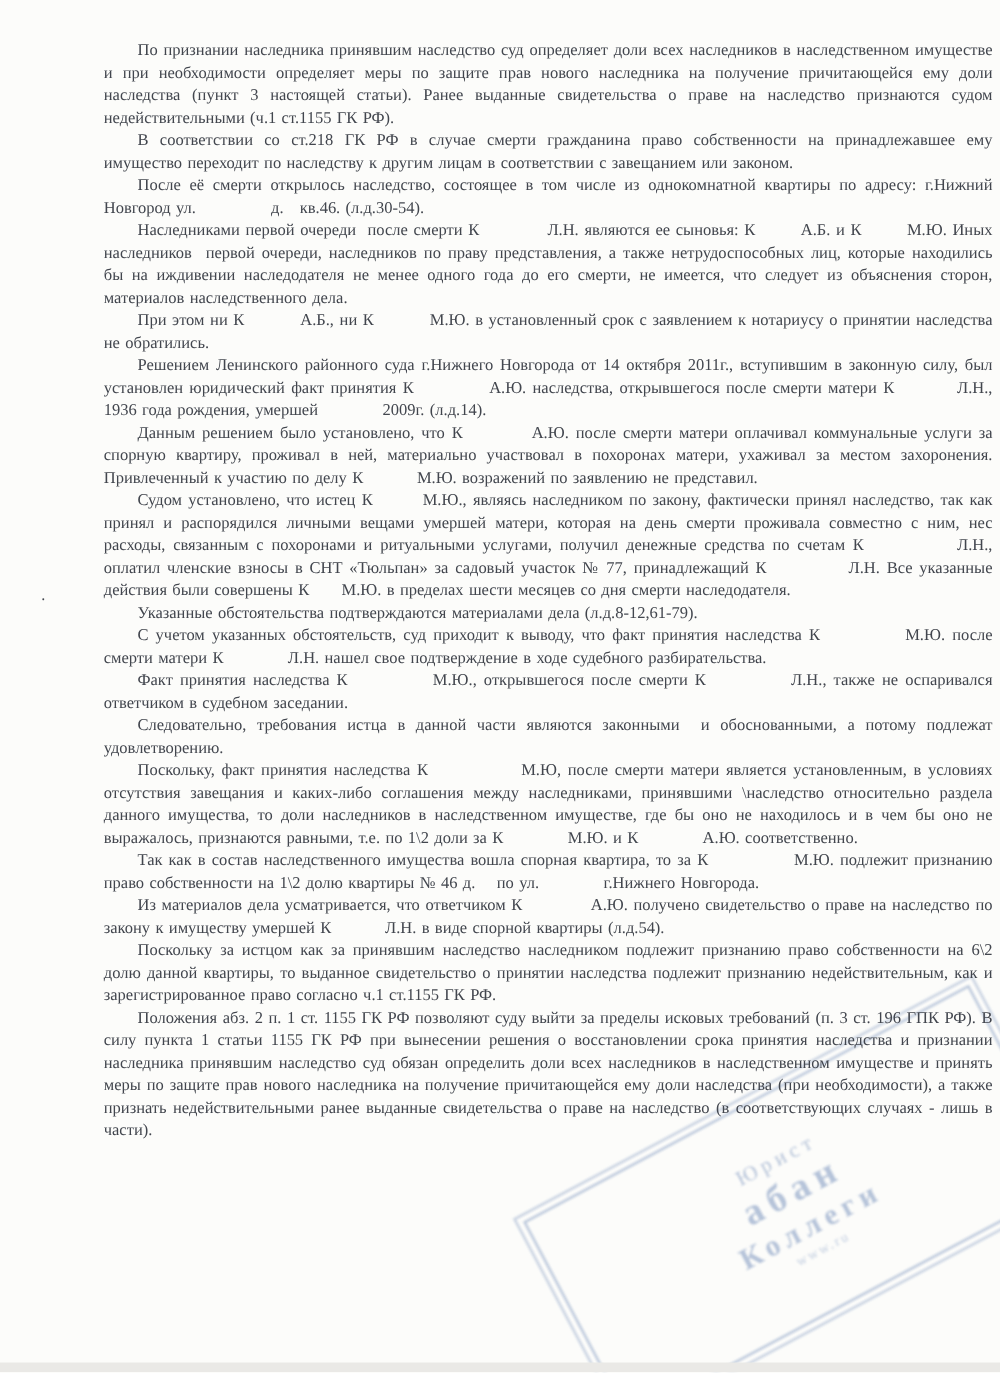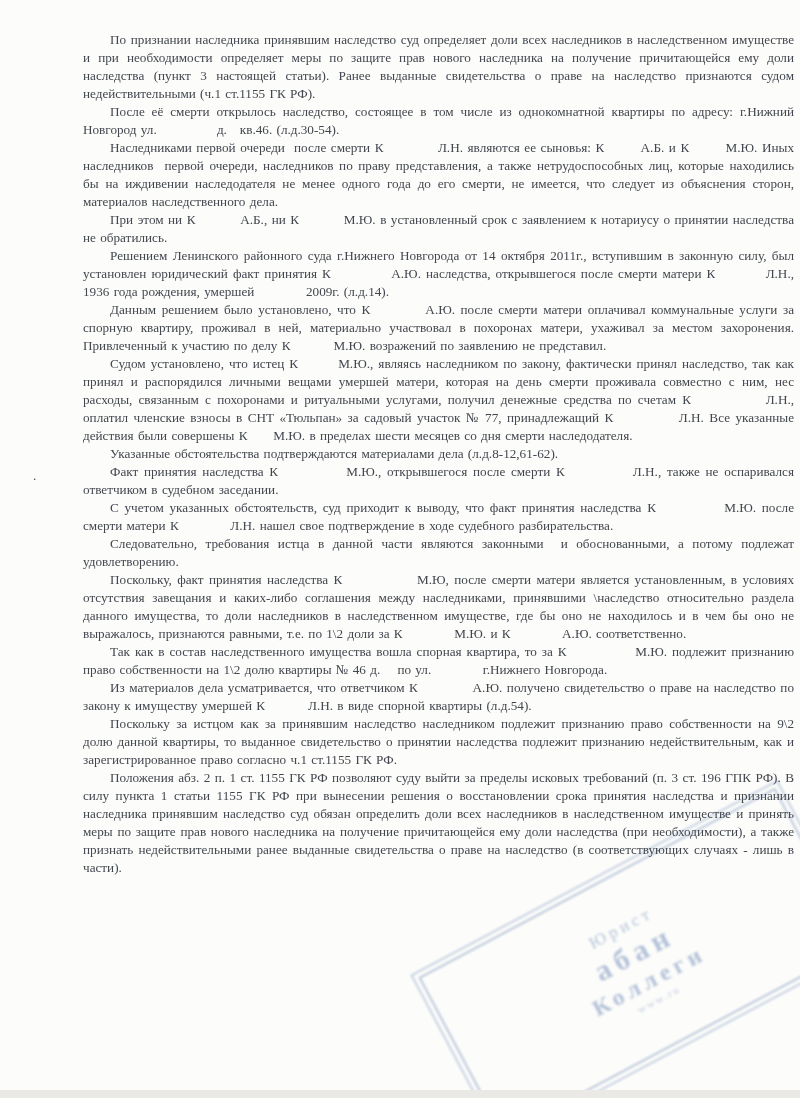--- a/index.html
+++ b/index.html
@@ -61,34 +61,35 @@
 </head>
 <body>
 
 <div class="page">
 
   <span class="stray-mark">.</span>
 
   <div class="textblock">
 
   <p>По признании наследника принявшим наследство суд определяет доли всех наследников в наследственном имуществе и при необходимости определяет меры по защите прав нового наследника на получение причитающейся ему доли наследства (пункт 3 настоящей статьи). Ранее выданные свидетельства о праве на наследство признаются судом недействительными (ч.1 ст.1155 ГК РФ).</p>
+      <p>В соответствии со ст.218 ГК РФ в случае смерти гражданина право собственности на принадлежавшее ему имущество переходит по наследству к другим лицам в соответствии с завещанием или законом.</p>
       <p>После её смерти открылось наследство, состоящее в том числе из однокомнатной квартиры по адресу: г.Нижний Новгород ул.&nbsp;&nbsp;&nbsp;&nbsp;&nbsp;&nbsp;&nbsp;&nbsp;&nbsp;&nbsp;&nbsp;&nbsp;&nbsp;&nbsp;д.&nbsp;&nbsp;&nbsp;кв.46. (л.д.30-54).</p>
       <p>Наследниками первой очереди&nbsp;&nbsp;после смерти К&nbsp;&nbsp;&nbsp;&nbsp;&nbsp;&nbsp;&nbsp;&nbsp;&nbsp;&nbsp;&nbsp;&nbsp;Л.Н. являются ее сыновья: К&nbsp;&nbsp;&nbsp;&nbsp;&nbsp;&nbsp;&nbsp;&nbsp;А.Б. и К&nbsp;&nbsp;&nbsp;&nbsp;&nbsp;&nbsp;&nbsp;&nbsp;М.Ю. Иных наследников&nbsp;&nbsp;первой очереди, наследников по праву представления, а также нетрудоспособных лиц, которые находились бы на иждивении наследодателя не менее одного года до его смерти, не имеется, что следует из объяснения сторон, материалов наследственного дела.</p>
       <p>При этом ни К&nbsp;&nbsp;&nbsp;&nbsp;&nbsp;&nbsp;&nbsp;&nbsp;&nbsp;&nbsp;А.Б., ни К&nbsp;&nbsp;&nbsp;&nbsp;&nbsp;&nbsp;&nbsp;&nbsp;&nbsp;&nbsp;М.Ю. в установленный срок с заявлением к нотариусу о принятии наследства не обратились.</p>
       <p>Решением Ленинского районного суда г.Нижнего Новгорода от 14 октября 2011г., вступившим в законную силу, был установлен юридический факт принятия К&nbsp;&nbsp;&nbsp;&nbsp;&nbsp;&nbsp;&nbsp;&nbsp;&nbsp;&nbsp;&nbsp;&nbsp;А.Ю. наследства, открывшегося после смерти матери К&nbsp;&nbsp;&nbsp;&nbsp;&nbsp;&nbsp;&nbsp;&nbsp;&nbsp;&nbsp;Л.Н., 1936 года рождения, умершей&nbsp;&nbsp;&nbsp;&nbsp;&nbsp;&nbsp;&nbsp;&nbsp;&nbsp;&nbsp;&nbsp;&nbsp;2009г. (л.д.14).</p>
       <p>Данным решением было установлено, что К&nbsp;&nbsp;&nbsp;&nbsp;&nbsp;&nbsp;&nbsp;&nbsp;&nbsp;&nbsp;А.Ю. после смерти матери оплачивал коммунальные услуги за спорную квартиру, проживал в ней, материально участвовал в похоронах матери, ухаживал за местом захоронения. Привлеченный к участию по делу К&nbsp;&nbsp;&nbsp;&nbsp;&nbsp;&nbsp;&nbsp;&nbsp;&nbsp;&nbsp;М.Ю. возражений по заявлению не представил.</p>
       <p>Судом установлено, что истец К&nbsp;&nbsp;&nbsp;&nbsp;&nbsp;&nbsp;&nbsp;&nbsp;М.Ю., являясь наследником по закону, фактически принял наследство, так как принял и распорядился личными вещами умершей матери, которая на день смерти проживала совместно с ним, нес расходы, связанным с похоронами и ритуальными услугами, получил денежные средства по счетам К&nbsp;&nbsp;&nbsp;&nbsp;&nbsp;&nbsp;&nbsp;&nbsp;&nbsp;&nbsp;&nbsp;&nbsp;Л.Н., оплатил членские взносы в СНТ «Тюльпан» за садовый участок № 77, принадлежащий К&nbsp;&nbsp;&nbsp;&nbsp;&nbsp;&nbsp;&nbsp;&nbsp;&nbsp;&nbsp;&nbsp;&nbsp;Л.Н. Все указанные действия были совершены К&nbsp;&nbsp;&nbsp;&nbsp;&nbsp;&nbsp;М.Ю. в пределах шести месяцев со дня смерти наследодателя.</p>
-      <p>Указанные обстоятельства подтверждаются материалами дела (л.д.8-12,61-62).</p>
+      <p>Указанные обстоятельства подтверждаются материалами дела (л.д.8-12,61-79).</p>
+      <p>С учетом указанных обстоятельств, суд приходит к выводу, что факт принятия наследства К&nbsp;&nbsp;&nbsp;&nbsp;&nbsp;&nbsp;&nbsp;&nbsp;&nbsp;&nbsp;&nbsp;&nbsp;М.Ю. после смерти матери К&nbsp;&nbsp;&nbsp;&nbsp;&nbsp;&nbsp;&nbsp;&nbsp;&nbsp;&nbsp;&nbsp;&nbsp;Л.Н. нашел свое подтверждение в ходе судебного разбирательства.</p>
       <p>Факт принятия наследства К&nbsp;&nbsp;&nbsp;&nbsp;&nbsp;&nbsp;&nbsp;&nbsp;&nbsp;&nbsp;&nbsp;&nbsp;М.Ю., открывшегося после смерти К&nbsp;&nbsp;&nbsp;&nbsp;&nbsp;&nbsp;&nbsp;&nbsp;&nbsp;&nbsp;&nbsp;&nbsp;Л.Н., также не оспаривался ответчиком в судебном заседании.</p>
-      <p>С учетом указанных обстоятельств, суд приходит к выводу, что факт принятия наследства К&nbsp;&nbsp;&nbsp;&nbsp;&nbsp;&nbsp;&nbsp;&nbsp;&nbsp;&nbsp;&nbsp;&nbsp;М.Ю. после смерти матери К&nbsp;&nbsp;&nbsp;&nbsp;&nbsp;&nbsp;&nbsp;&nbsp;&nbsp;&nbsp;&nbsp;&nbsp;Л.Н. нашел свое подтверждение в ходе судебного разбирательства.</p>
       <p>Следовательно, требования истца в данной части являются законными&nbsp; и обоснованными, а потому подлежат удовлетворению.</p>
       <p>Поскольку, факт принятия наследства К&nbsp;&nbsp;&nbsp;&nbsp;&nbsp;&nbsp;&nbsp;&nbsp;&nbsp;&nbsp;&nbsp;&nbsp;&nbsp;&nbsp;М.Ю, после смерти матери является установленным, в условиях отсутствия завещания и каких-либо соглашения между наследниками, принявшими \наследство относительно раздела данного имущества, то доли наследников в наследственном имуществе, где бы оно не находилось и в чем бы оно не выражалось, признаются равными, т.е. по 1\2 доли за К&nbsp;&nbsp;&nbsp;&nbsp;&nbsp;&nbsp;&nbsp;&nbsp;&nbsp;&nbsp;&nbsp;&nbsp;М.Ю. и К&nbsp;&nbsp;&nbsp;&nbsp;&nbsp;&nbsp;&nbsp;&nbsp;&nbsp;&nbsp;&nbsp;&nbsp;А.Ю. соответственно.</p>
       <p>Так как в состав наследственного имущества вошла спорная квартира, то за К&nbsp;&nbsp;&nbsp;&nbsp;&nbsp;&nbsp;&nbsp;&nbsp;&nbsp;&nbsp;&nbsp;&nbsp;&nbsp;&nbsp;М.Ю. подлежит признанию право собственности на 1\2 долю квартиры № 46 д.&nbsp;&nbsp;&nbsp;&nbsp;по ул.&nbsp;&nbsp;&nbsp;&nbsp;&nbsp;&nbsp;&nbsp;&nbsp;&nbsp;&nbsp;&nbsp;&nbsp;г.Нижнего Новгорода.</p>
       <p>Из материалов дела усматривается, что ответчиком К&nbsp;&nbsp;&nbsp;&nbsp;&nbsp;&nbsp;&nbsp;&nbsp;&nbsp;&nbsp;&nbsp;&nbsp;А.Ю. получено свидетельство о праве на наследство по закону к имуществу умершей К&nbsp;&nbsp;&nbsp;&nbsp;&nbsp;&nbsp;&nbsp;&nbsp;&nbsp;&nbsp;Л.Н. в виде спорной квартиры (л.д.54).</p>
-      <p>Поскольку за истцом как за принявшим наследство наследником подлежит признанию право собственности на 9\2 долю данной квартиры, то выданное свидетельство о принятии наследства подлежит признанию недействительным, как и зарегистрированное право согласно ч.1 ст.1155 ГК РФ.</p>
+      <p>Поскольку за истцом как за принявшим наследство наследником подлежит признанию право собственности на 6\2 долю данной квартиры, то выданное свидетельство о принятии наследства подлежит признанию недействительным, как и зарегистрированное право согласно ч.1 ст.1155 ГК РФ.</p>
       <p>Положения абз. 2 п. 1 ст. 1155 ГК РФ позволяют суду выйти за пределы исковых требований (п. 3 ст. 196 ГПК РФ). В силу пункта 1 статьи 1155 ГК РФ при вынесении решения о восстановлении срока принятия наследства и признании наследника принявшим наследство суд обязан определить доли всех наследников в наследственном имуществе и принять меры по защите прав нового наследника на получение причитающейся ему доли наследства (при необходимости), а также признать недействительными ранее выданные свидетельства о праве на наследство (в соответствующих случаях - лишь в части).</p>
     </div>
 
   <div class="stamp">
     <span class="wm-line wm-1">Юрист</span>
     <span class="wm-line wm-2">абан</span>
     <span class="wm-line wm-3">Коллеги</span>
     <span class="wm-line wm-4">www.ru</span>
   </div>
 

